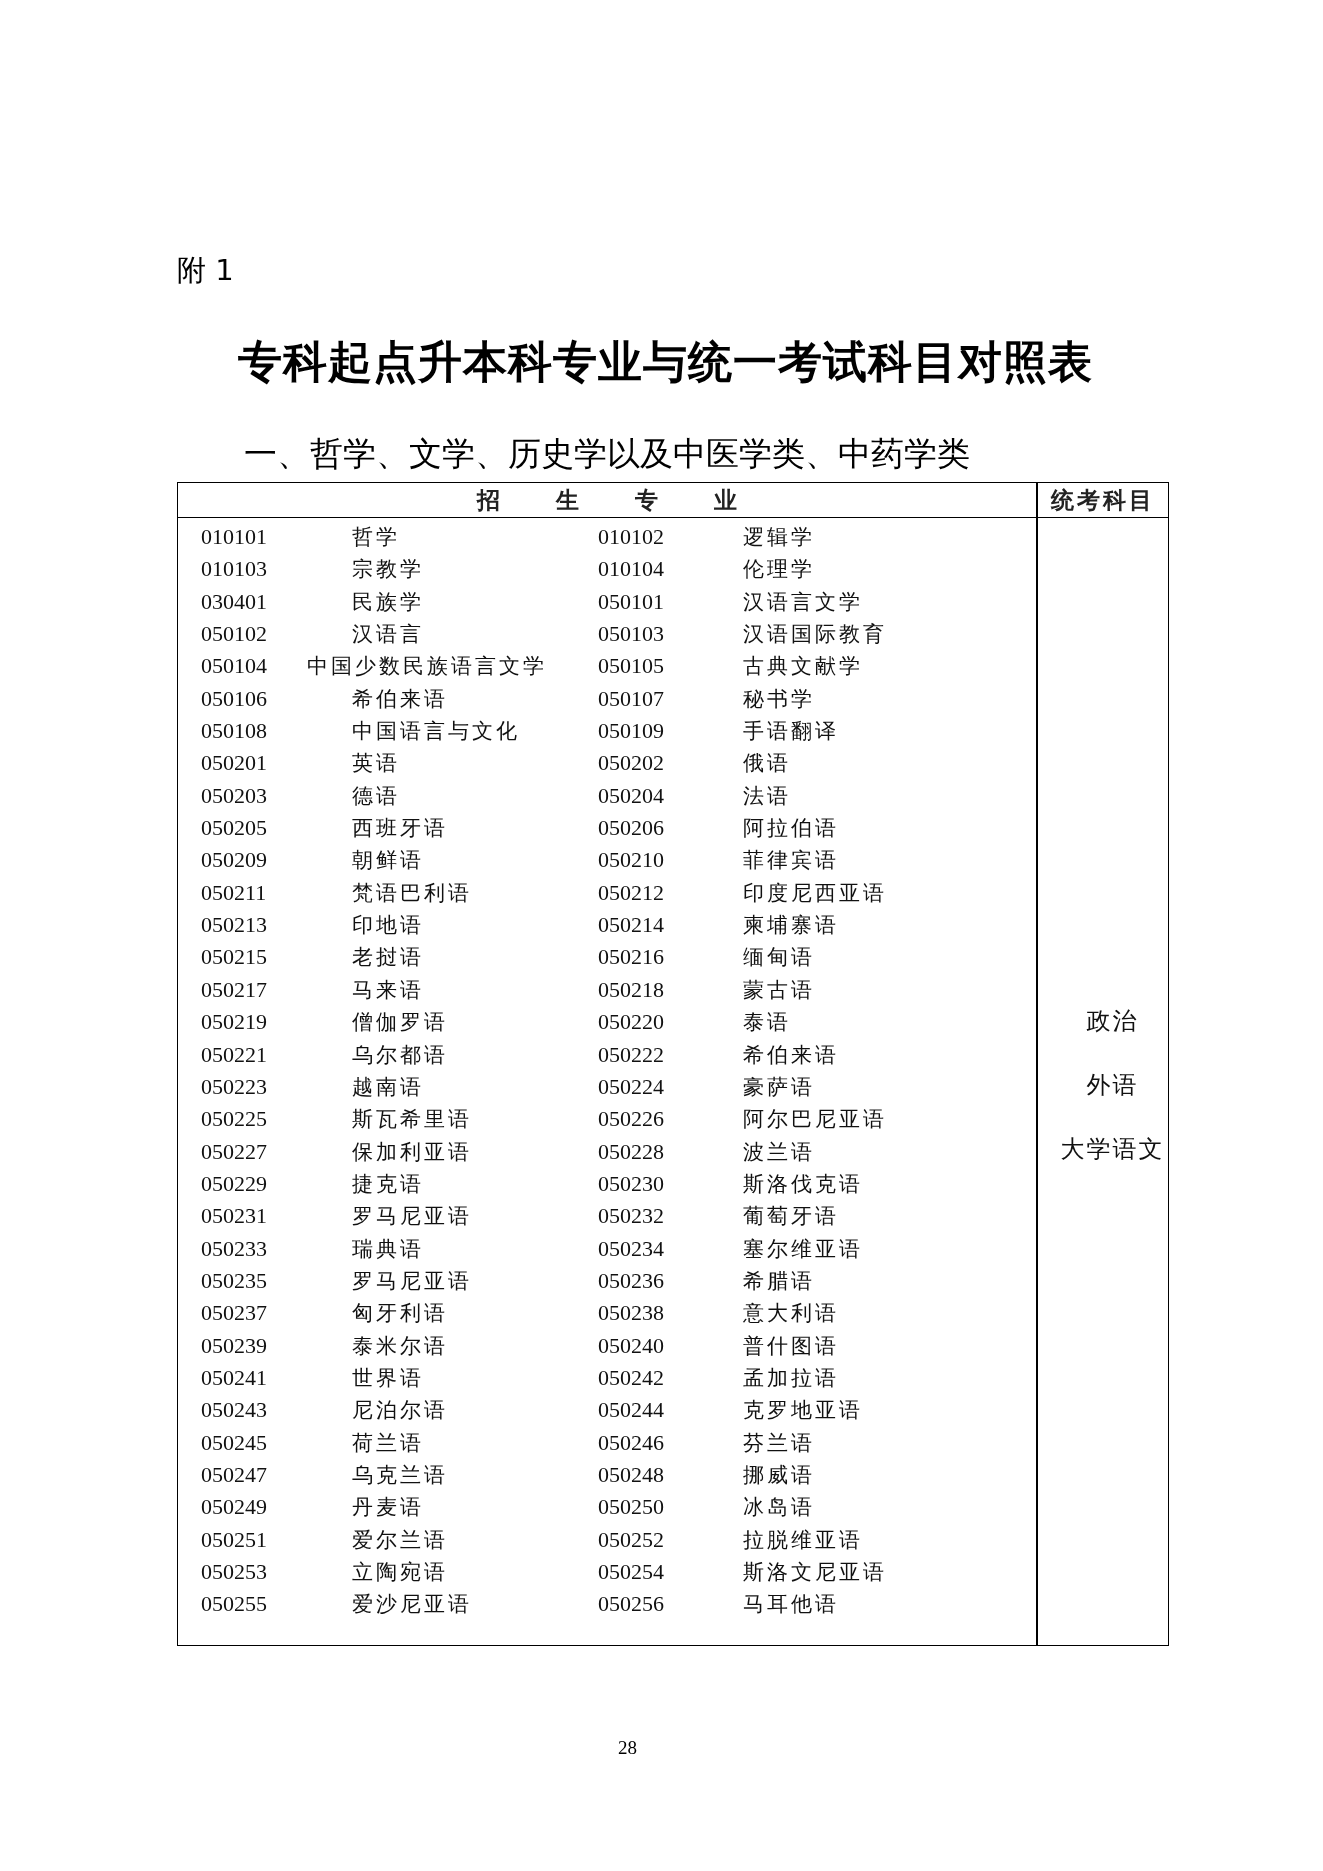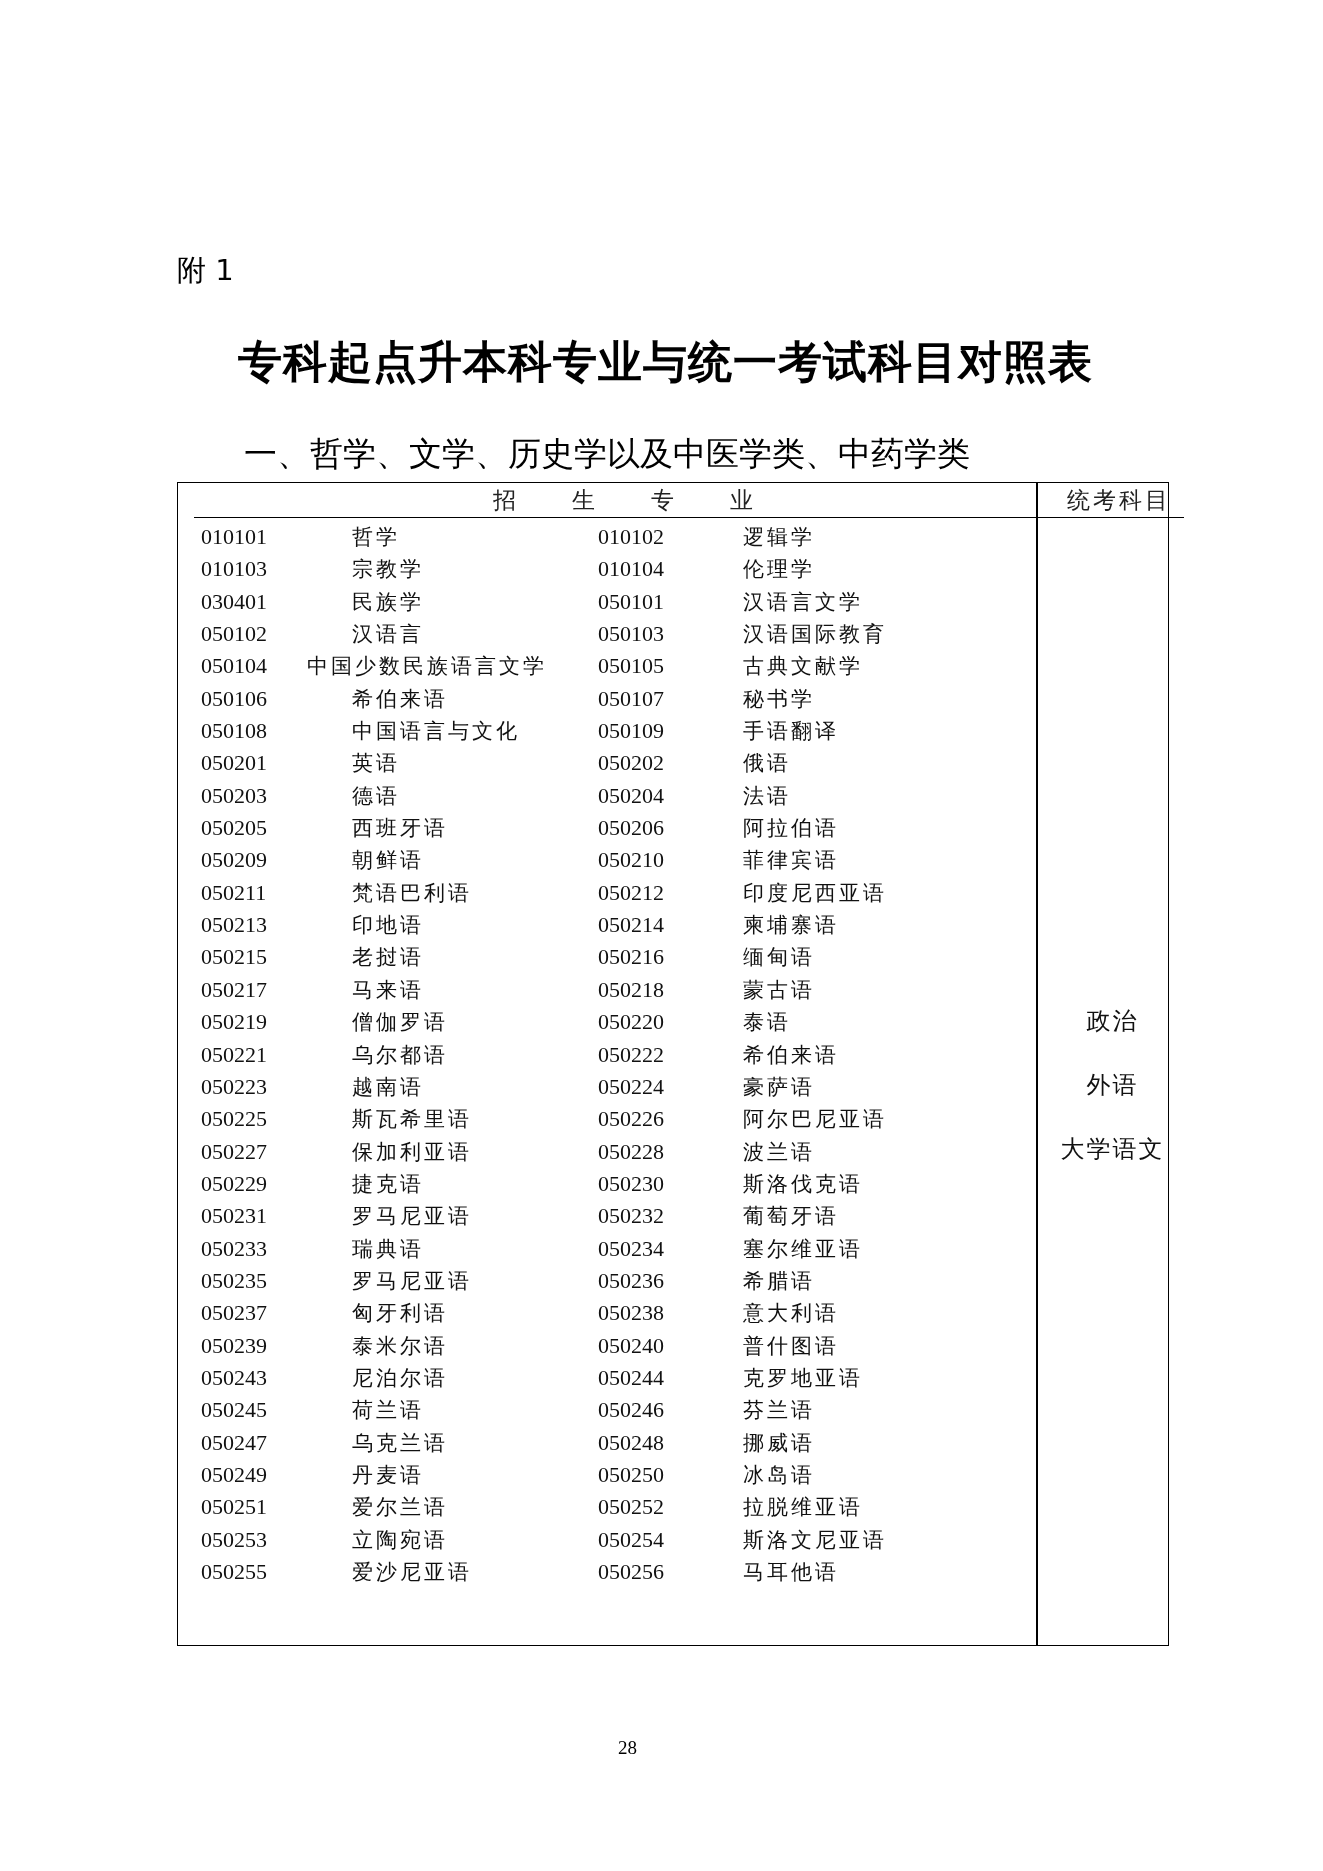--- a/index.html
+++ b/index.html
@@ -1,21 +1,21 @@
 <!DOCTYPE html>
 <html><head>
 <meta charset="utf-8">
 <style>
   html, body { margin:0; padding:0; background:#ffffff; }
   body { width:1323px; height:1871px; position:relative; overflow:hidden; color:#000; font-family:"DejaVu Serif", serif; }
   .appendix { position:absolute; left:177px; top:252px; font-family:"DejaVu Sans", sans-serif; font-size:29px; line-height:36px; }
   .title { position:absolute; left:0; width:1323px; top:332px; text-align:center; font-family:"DejaVu Serif", serif; font-weight:bold; font-size:44px; line-height:60px; letter-spacing:1px; padding-left:8px; box-sizing:border-box; }
   .subtitle { position:absolute; left:222px; top:432px; font-family:"DejaVu Sans", sans-serif; font-size:33px; line-height:44px; letter-spacing:0px;margin-left:22px; }
   .table { position:absolute; left:177px; top:482px; width:992px; height:1164px; border:1.5px solid #000; box-sizing:border-box; }
-  .hdr { position:absolute; left:16px; top:0; width:100%; height:35px; border-bottom:1.5px solid #000; box-sizing:border-box; }
+  .hdr { position:absolute; left:0; top:0; width:100%; height:35px; border-bottom:1.5px solid #000; box-sizing:border-box;font-weight:bold; }
   .hdr-majors { position:absolute; left:0; top:0; width:858px; height:35px; text-align:center; font-size:23px; line-height:34px; letter-spacing:56px; padding-left:56px; box-sizing:border-box; color:#222; }
   .vdiv { position:absolute; left:858px; top:0; width:1.5px; height:100%; background:#000; }
   .hdr-subj { position:absolute; left:860px; top:0; width:130px; height:35px; text-align:center; font-size:23px; line-height:34px; letter-spacing:3px; color:#222; }
   .rows { position:absolute; left:0; top:38px; width:858px; }
   .row { position:relative; height:32.35px; font-size:21px; line-height:32px; color:#111; }
   .row span { position:absolute; top:0; white-space:nowrap; }
   .c1 { left:23px; font-family:"Liberation Serif", serif; font-size:22px; }
   .n1 { left:174px; letter-spacing:3px; }
   .n1.long { left:129px; }
   .c2 { left:420px; font-family:"Liberation Serif", serif; font-size:22px; }
@@ -188,20 +188,26 @@
         <span class="c2">050238</span>
         <span class="n2">意大利语</span>
       </div>
       <div class="row">
         <span class="c1">050239</span>
         <span class="n1">泰米尔语</span>
         <span class="c2">050240</span>
         <span class="n2">普什图语</span>
       </div>
       <div class="row">
+        <span class="c1">050241</span>
+        <span class="n1">世界语</span>
+        <span class="c2">050242</span>
+        <span class="n2">孟加拉语</span>
+      </div>
+      <div class="row">
         <span class="c1">050243</span>
         <span class="n1">尼泊尔语</span>
         <span class="c2">050244</span>
         <span class="n2">克罗地亚语</span>
       </div>
       <div class="row">
         <span class="c1">050245</span>
         <span class="n1">荷兰语</span>
         <span class="c2">050246</span>
         <span class="n2">芬兰语</span>

